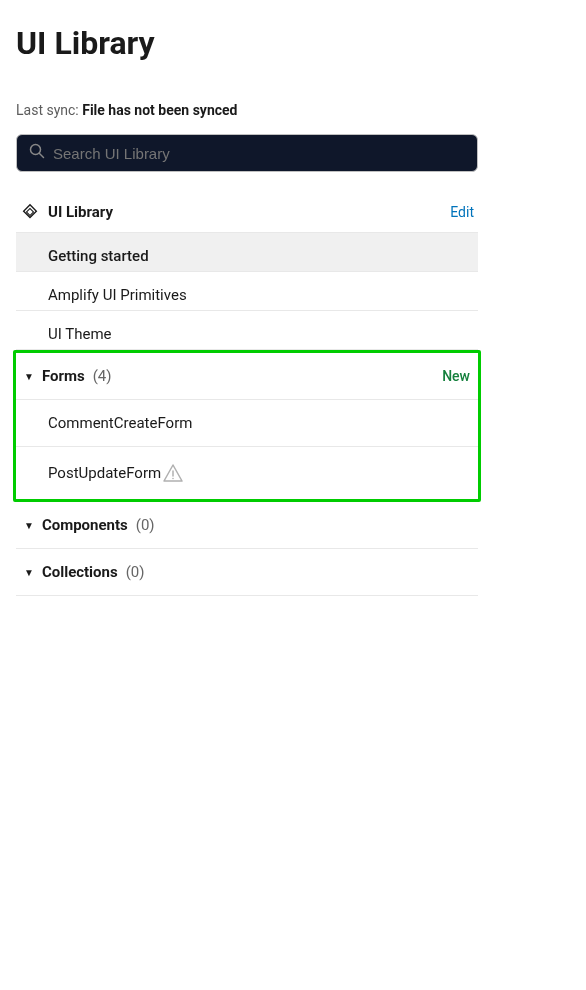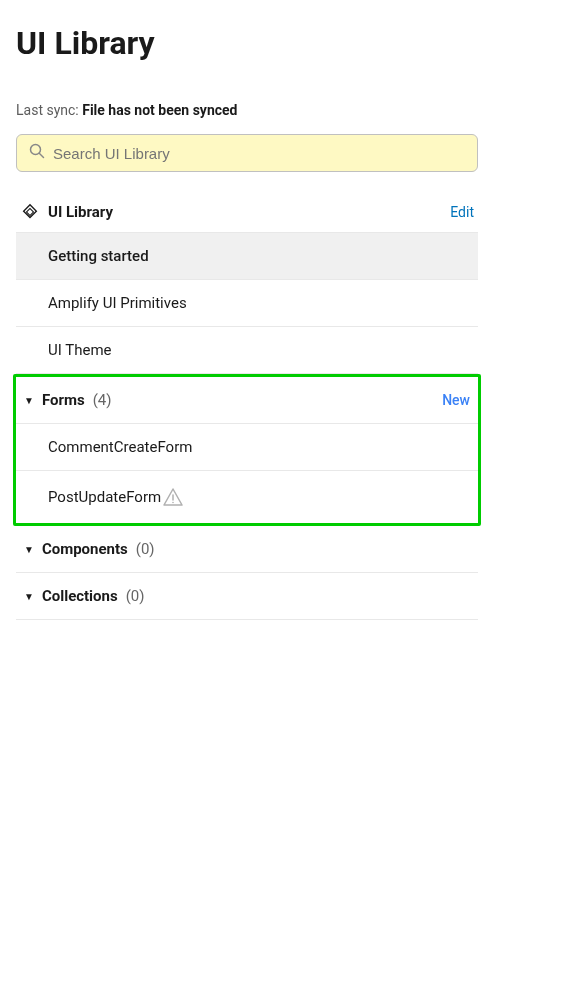--- a/index.html
+++ b/index.html
@@ -40,21 +40,21 @@
       color: #1a1a1a;
     }
 
     .search-bar {
       display: flex;
       align-items: center;
       border: 1px solid #c0c0c0;
       border-radius: 6px;
       padding: 8px 12px;
       margin-bottom: 20px;
-      background: #fef9c3;
+      background: #0f172a;
     }
 
     .search-icon-wrap {
       margin-right: 8px;
       color: #888;
       font-size: 16px;
     }
 
     .search-input {
       border: none;
@@ -100,21 +100,21 @@
     }
 
     .edit-link {
       font-size: 14px;
       color: #0073bb;
       cursor: pointer;
       font-weight: 400;
     }
 
     .nav-item {
-      padding: 14px 16px 14px 32px;
+      padding: 14px 16px 6px 32px;
       font-size: 15px;
       color: #1a1a1a;
       border-bottom: 1px solid #e8e8e8;
       cursor: pointer;
     }
 
     .nav-item.active {
       background: #f0f0f0;
       font-weight: 500;
     }
@@ -146,21 +146,21 @@
     }
 
     .group-count {
       font-size: 15px;
       font-weight: 400;
       color: #666;
     }
 
     .new-badge {
       font-size: 14px;
-      color: #3b82f6;
+      color: #15803d;
       font-weight: 500;
     }
 
     .forms-section {
       border: 3px solid #00cc00;
       border-radius: 2px;
       margin: 0 -3px;
     }
 
     .forms-group-header {

